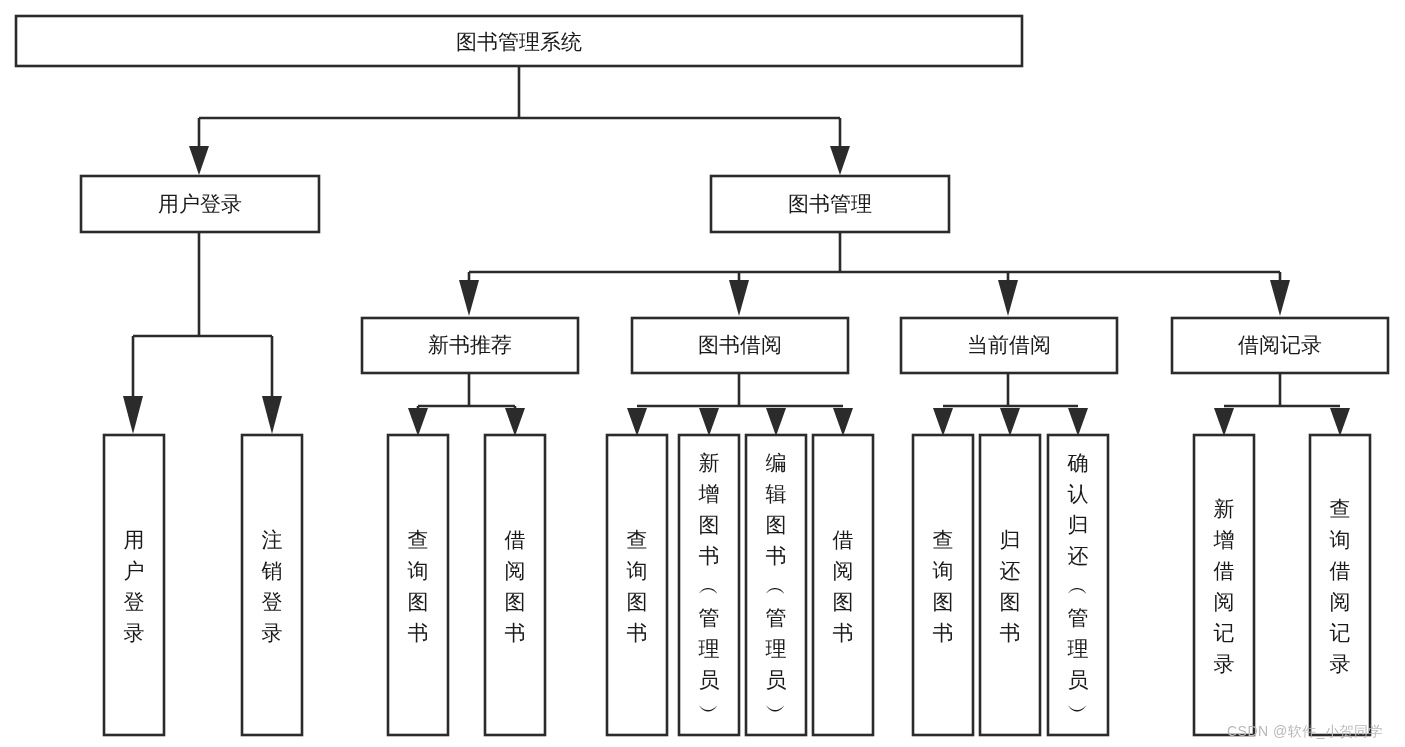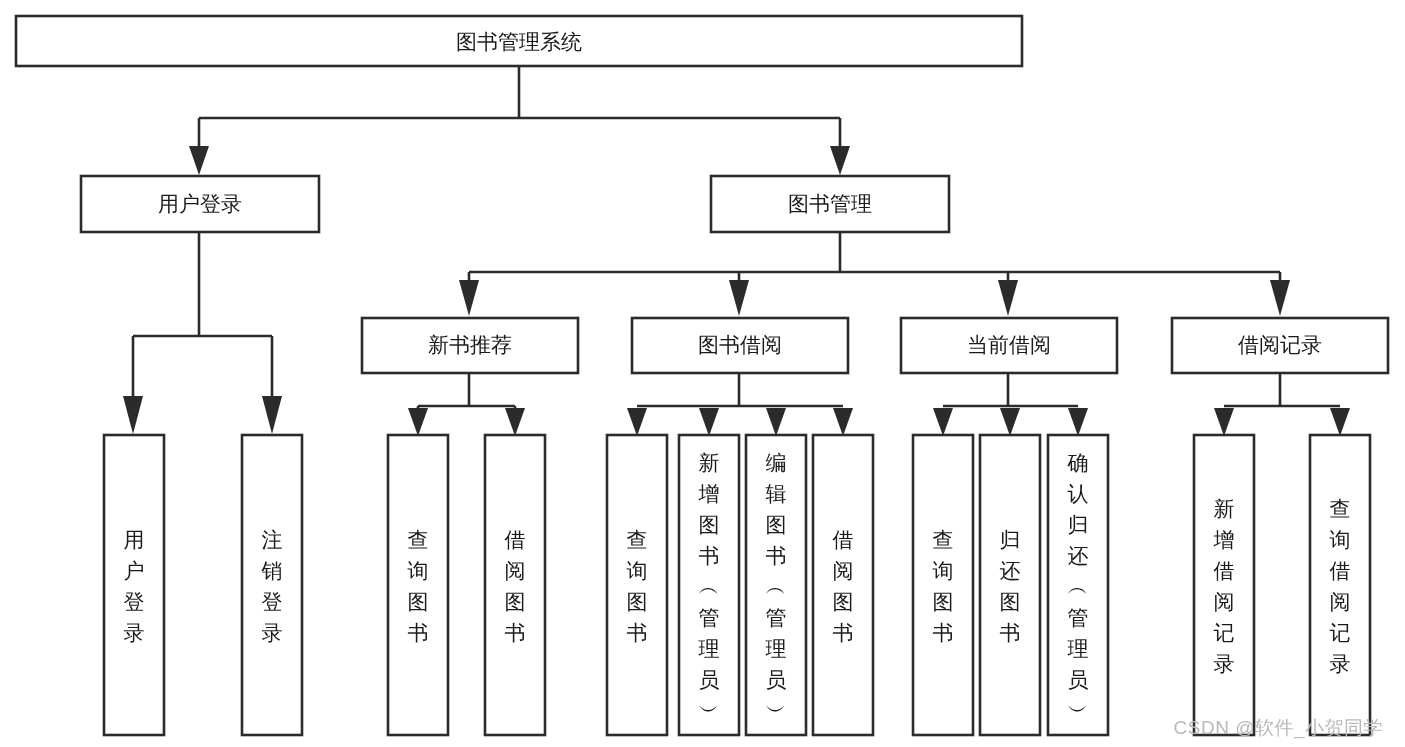--- a/index.html
+++ b/index.html
@@ -53,21 +53,21 @@
     font-family: "Liberation Sans", "DejaVu Sans", sans-serif;
     font-size: 21px;
     fill: #1a1a1a;
     text-anchor: middle;
   }
   .watermark {
     position: absolute;
     right: 10px;
     bottom: 6px;
     font-family: "Liberation Sans", "DejaVu Sans", sans-serif;
-    font-size: 19px;
+    font-size: 14px;
     color: #b9b9b9;
     letter-spacing: 0.5px;
     white-space: nowrap;
     user-select: none;
   }
 </style>
 </head>
 <body>
 
 <div id="diagram-root">

